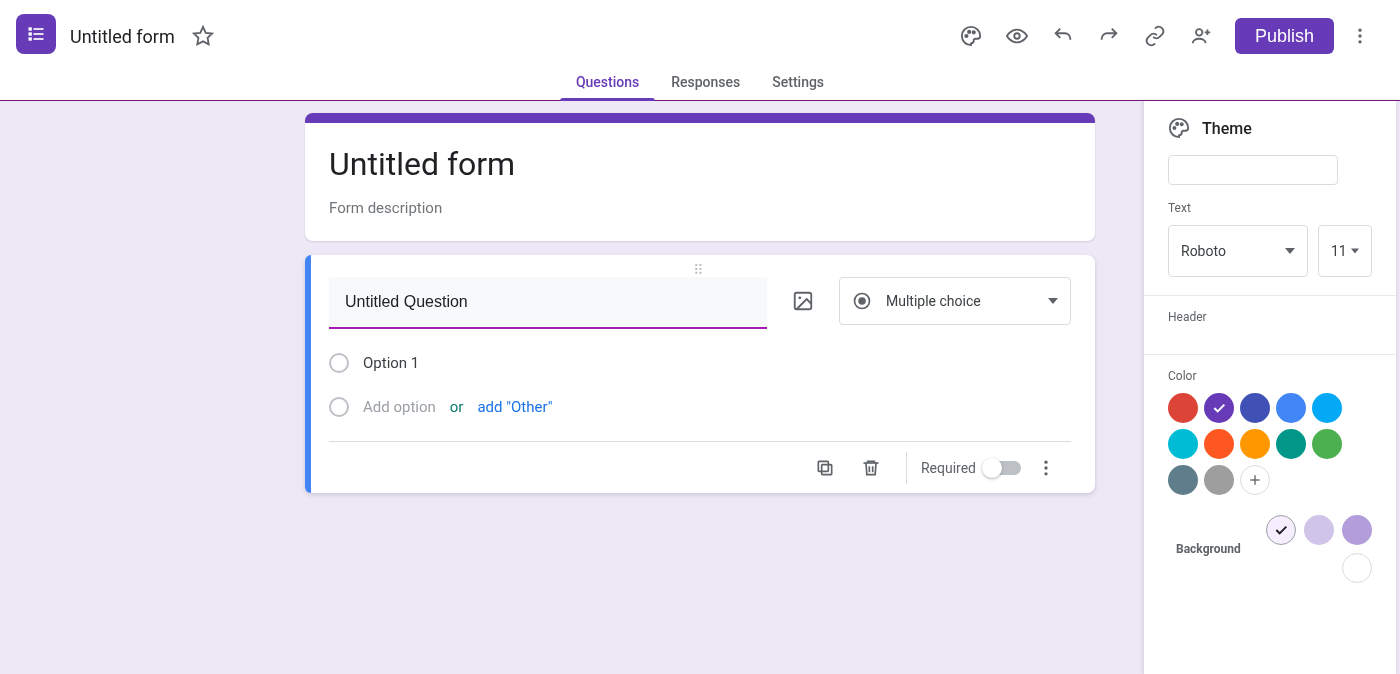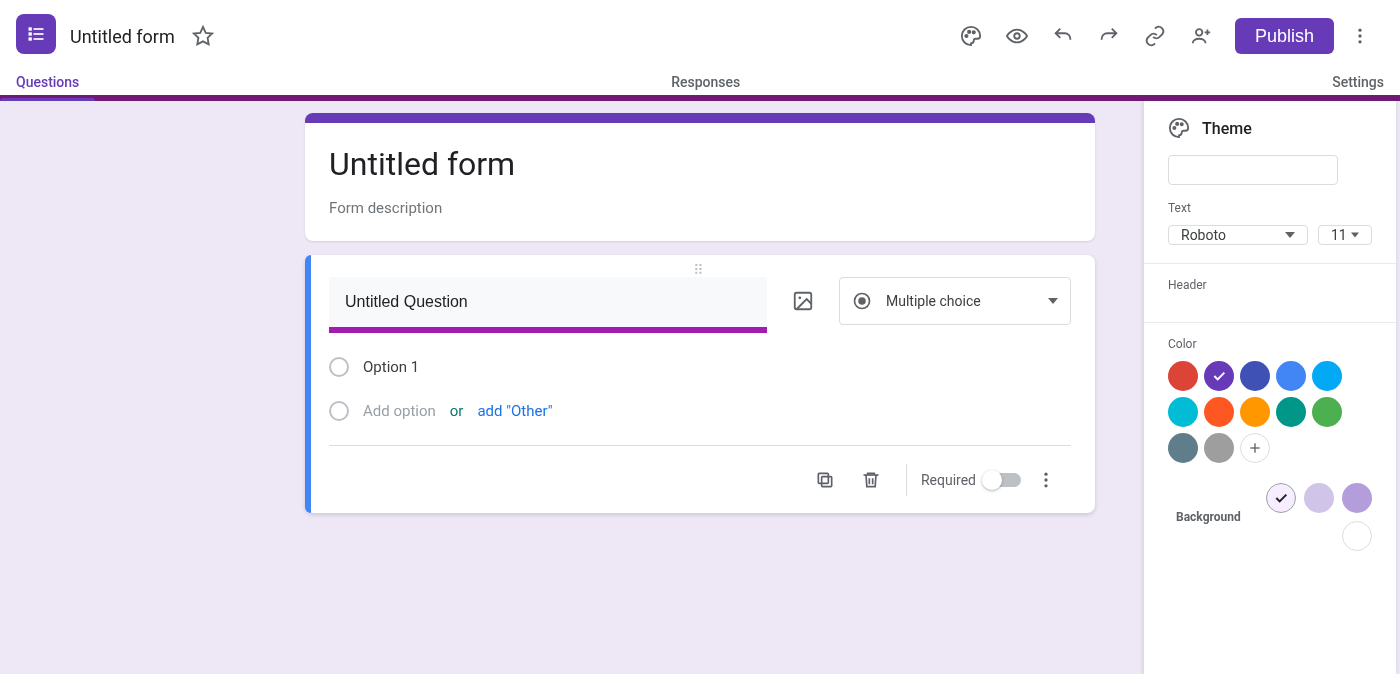--- a/index.html
+++ b/index.html
@@ -8,68 +8,68 @@
   
   .topbar { display: flex; align-items: center; padding: 8px 20px 0 16px; height: 64px; }
   .logo-box { width: 40px; height: 40px; background: #673ab7; border-radius: 8px; display:flex; align-items:center; justify-content:center; margin-top: -4px;}
   .logo-box svg { }
   .form-title { font-size: 18px; margin-left: 14px; margin-right: 8px; color:#202124;}
   .star-btn, .icon-btn { width: 40px; height: 40px; border-radius: 50%; display:flex; align-items:center; justify-content:center; color:#5f6368; cursor:pointer; }
   .top-actions { margin-left: auto; display:flex; align-items:center; gap: 6px; }
   .publish-btn { background:#673ab7; color:#fff; border:none; border-radius:6px; padding: 0 20px; height: 36px; font-size: 18px; font-weight:500; cursor:pointer; margin-left: 8px; }
 
   
-  .tabs-row { display:flex; justify-content:space-between; border-bottom: 6px solid #701a75; height: 37px; }
+  .tabs-row { display:flex; justify-content:center; border-bottom: 1px solid #701a75; height: 37px; }
   .tab { padding: 0 16px; height: 36px; display:flex; align-items:center; font-size: 14px; color:#5f6368; cursor:pointer; font-weight:500; position:relative; }
   .tab.active { color:#673ab7; }
   .tab.active::after { content:""; position:absolute; bottom:-1px; left:0; right:0; height:3px; background:#673ab7; border-radius: 3px 3px 0 0;}
 
   
   .workspace { position:absolute; top:101px; bottom:0; left:0; right:0; background:#ede7f6; display:flex; }
   .canvas-wrap { flex:1; display:flex; justify-content:center; padding-top: 12px; overflow:hidden; }
   .canvas-col { width: 790px; }
 
   
   .card { background:#fff; border-radius: 8px; box-shadow: 0 1px 2px rgba(60,64,67,.15); }
   .title-card { border-top: 10px solid #673ab7; padding: 22px 24px 24px 24px; margin-bottom: 14px; }
   .title-card .big-title { font-size: 32px; color:#202124; margin-bottom: 16px; }
   .title-card .desc { color:#70757a; font-size: 15px;}
 
   
   .q-card { position:relative; border-radius:8px; background:#fff; box-shadow:0 2px 4px rgba(60,64,67,.18); padding: 10px 24px 0 24px;}
   .q-card::before { content:""; position:absolute; top:0; bottom:0; left:0; width:6px; background:#4285f4; border-radius:8px 0 0 8px;}
   .drag-handle { text-align:center; color:#bdc1c6; height: 10px; letter-spacing:3px; font-size: 14px; line-height:6px; padding-top:2px;}
   .q-row { display:flex; align-items:flex-start; gap: 18px; margin-top: 2px;}
-  .q-title-input { flex:1; background:#f8f9fa; border:none; border-bottom:6px solid #a21caf; padding: 16px 16px; font-size: 16px; color:#202124;}
+  .q-title-input { flex:1; background:#f8f9fa; border:none; border-bottom:2px solid #a21caf; padding: 16px 16px; font-size: 16px; color:#202124;}
   .img-btn { width:36px; height:48px; display:flex; align-items:center; justify-content:center; color:#5f6368; cursor:pointer;}
   .q-type { width: 232px; height:48px; border:1px solid #dadce0; border-radius:4px; display:flex; align-items:center; padding:0 12px; cursor:pointer; gap:14px; color:#3c4043;}
   .q-type svg.caret { margin-left:auto; }
 
   .options { margin-top: 24px; }
   .opt-row { display:flex; align-items:center; gap: 14px; margin-bottom: 24px; color:#3c4043; font-size:15px;}
   .opt-row .radio { width:20px; height:20px; border:2px solid #bdc1c6; border-radius:50%; flex:none;}
   .opt-row .muted { color:#9aa0a6; }
   .opt-row .or { color:#0f766e; }
   .opt-row a { color:#1a73e8; text-decoration:none; cursor:pointer;}
 
-  .q-footer { border-top:1px solid #dadce0; height:68px; display:flex; align-items:center; justify-content:flex-end; gap: 4px; padding-right: 4px;}
+  .q-footer { border-top:1px solid #dadce0; height:52px; display:flex; align-items:center; justify-content:flex-end; gap: 4px; padding-right: 4px;}
   .q-footer .sep { width:1px; height:32px; background:#dadce0; margin:0 10px;}
   .req-label { color:#5f6368; font-size:14px; margin-right:4px;}
   .toggle { width:37px; height:14px; background:#bdc1c6; border-radius:7px; position:relative; cursor:pointer;}
   .toggle .knob { width:20px; height:20px; background:#fff; border-radius:50%; position:absolute; top:-3px; left:-2px; box-shadow:0 1px 3px rgba(60,64,67,.4);}
   .ft-icon { width:42px; height:42px; display:flex; align-items:center; justify-content:center; color:#5f6368; cursor:pointer;}
 
   
   .theme-panel { position:absolute; top:101px; right:4px; bottom:0; width: 253px; background:#fff; border-left:1px solid #dadce0; box-shadow: 0 0 4px rgba(60,64,67,.15); padding: 16px 0 0 0; overflow:hidden;}
   .theme-head { display:flex; align-items:center; gap:12px; padding: 0 24px 12px 24px;}
   .theme-head h3 { font-size:16px; font-weight:500; color:#202124;}
   .sect { padding: 14px 24px 20px 24px; border-top:1px solid #e8eaed;}
   .sect-label { font-size:12px; color:#5f6368; margin-bottom: 10px; }
   .sel-row { display:flex; gap:10px;}
-  .select-box { border:1px solid #dadce0; border-radius:4px; height:20px; display:flex; align-items:center; padding:0 12px; cursor:pointer; color:#3c4043; font-size:14px;}
+  .select-box { border:1px solid #dadce0; border-radius:4px; height:52px; display:flex; align-items:center; padding:0 12px; cursor:pointer; color:#3c4043; font-size:14px;}
   .select-box .caret { margin-left:auto; }
   .font-sel { flex:1;}
   .size-sel { width:54px;}
   .choose-img { display:inline-flex; align-items:center; gap:10px; border:1px solid #dadce0; border-radius:4px; height:38px; padding:0 12px; color:#1967d2; font-weight:500; cursor:pointer; font-size:14px;}
 
   .swatch-grid { display:flex; flex-wrap:wrap; gap: 6px; }
   .swatch { width:30px; height:30px; border-radius:50%; cursor:pointer; display:flex; align-items:center; justify-content:center;}
   .swatch.selected svg { display:block;}
   .swatch svg { display:none; }
   .plus-swatch { border:1px solid #dadce0; color:#5f6368;}

